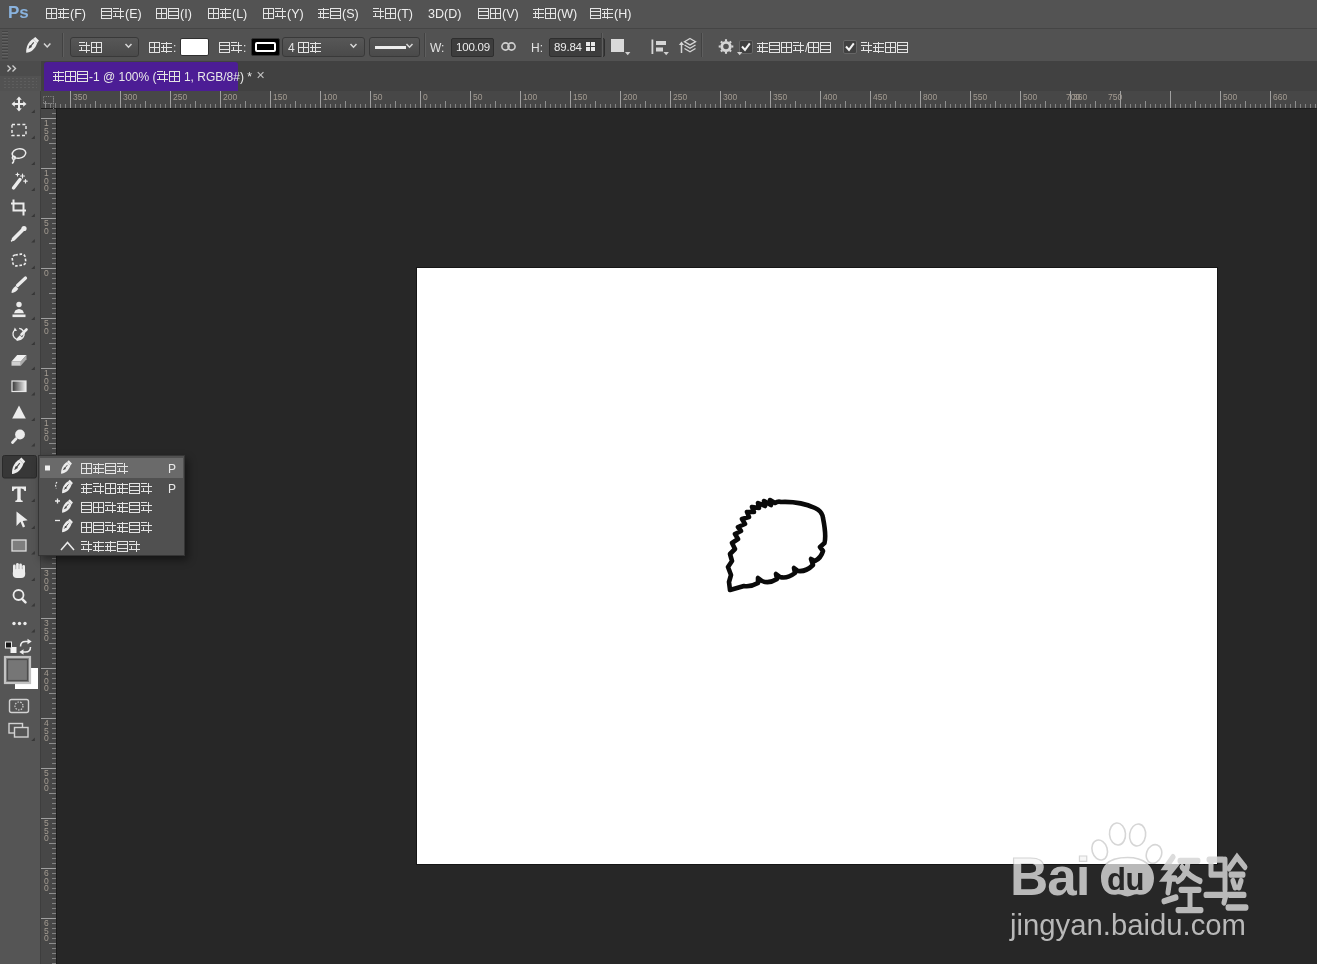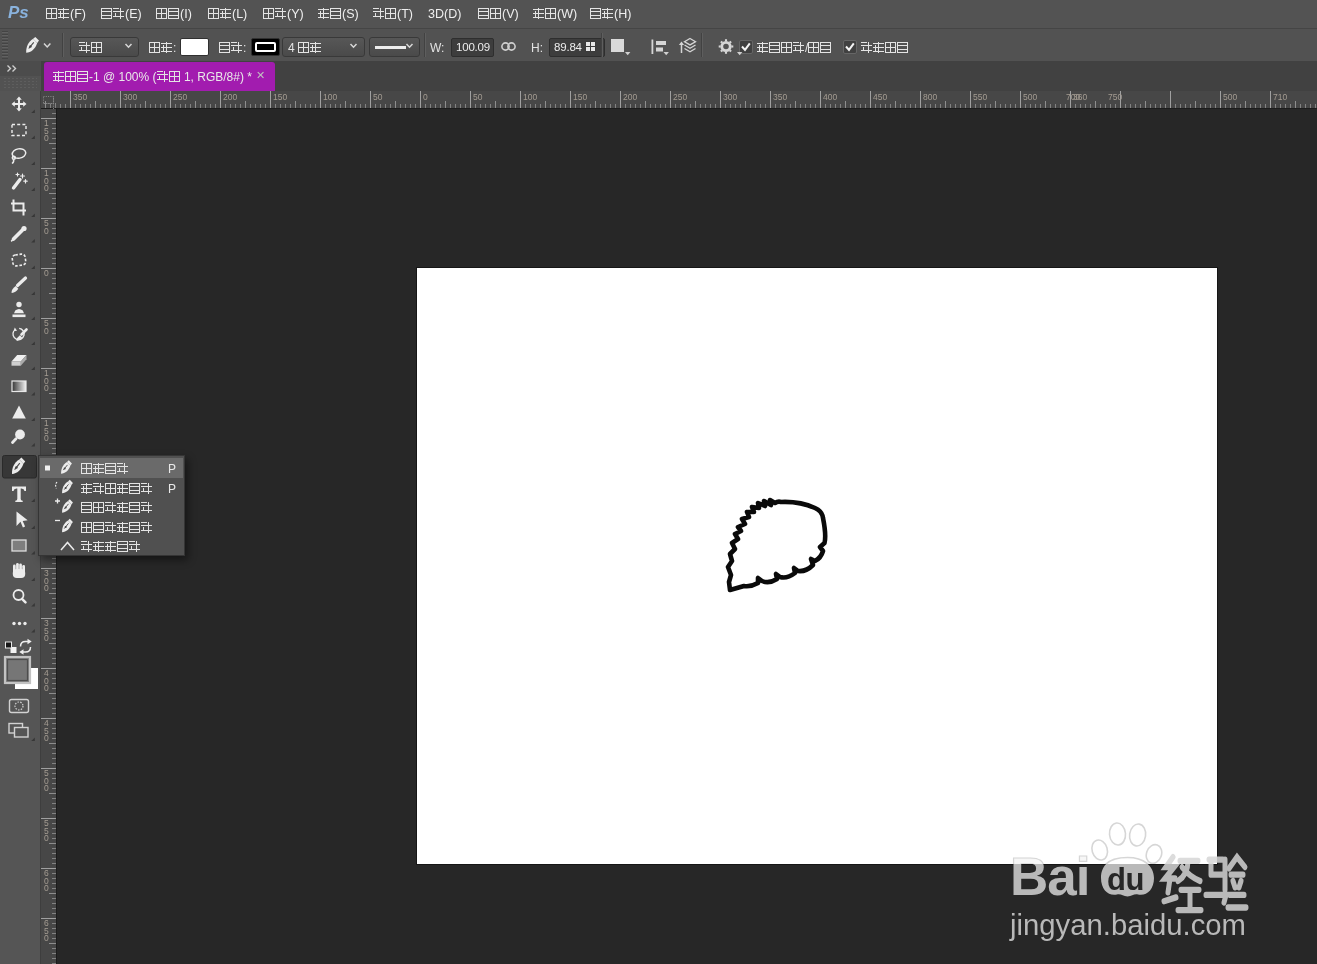--- a/index.html
+++ b/index.html
@@ -35,21 +35,21 @@
 .kinv{background-color:#e8e8e8;background-image:
  linear-gradient(#3a3a3a,#3a3a3a),linear-gradient(#3a3a3a,#3a3a3a),
  linear-gradient(#3a3a3a,#3a3a3a),linear-gradient(#3a3a3a,#3a3a3a),
  linear-gradient(#3a3a3a,#3a3a3a),linear-gradient(#3a3a3a,#3a3a3a);
  background-position:0 0,0 10px,0 0,10px 0,0 5px,5px 0;
  background-size:11px 1px,11px 1px,1px 11px,1px 11px,11px 1px,1px 11px;}
 
 #menubar{left:0;top:0;width:1317px;height:28px;background:#535353;}
 #optbar{left:0;top:28px;width:1317px;height:33px;background:#525252;border-top:1px solid #454545;box-sizing:border-box;}
 #tabbar{left:0;top:61px;width:1317px;height:30px;background:#414141;}
-#tab{left:44px;top:1px;width:231px;height:29px;background:#a21caf;border-radius:3px 3px 0 0;position:absolute;}
+#tab{left:44px;top:1px;width:194px;height:29px;background:#4c1d95;border-radius:3px 3px 0 0;position:absolute;}
 #toolcol{left:0;top:91px;width:41px;height:873px;background:#555555;border-right:1px solid #3e3e3e;box-sizing:border-box;}
 #blk1{left:0;top:61px;width:41px;height:15px;background:#4c4c4c;}
 #blk2{left:0;top:76px;width:41px;height:15px;background:#525252;
  background-image:repeating-linear-gradient(to right,transparent 0 2px,#525252 2px 4px),repeating-linear-gradient(to bottom,#5e5e5e 0 1px,transparent 1px 3px);
  background-size:33px 11px,33px 11px;background-position:4px 2px,4px 2px;background-repeat:no-repeat,no-repeat;}
 #hruler{left:41px;top:91px;width:1276px;height:18px;background-color:#474747;
  background-image:
   repeating-linear-gradient(to right,#a0a0a0 0 1px,transparent 1px 50px),
   repeating-linear-gradient(to right,#8d8d8d 0 1px,transparent 1px 25px),
   repeating-linear-gradient(to right,#828282 0 1px,transparent 1px 5px);
@@ -64,21 +64,21 @@
   repeating-linear-gradient(to bottom,#828282 0 1px,transparent 1px 5px);
  background-repeat:repeat-y;
  background-position:0 9px,100% 9px,100% 4px;
  background-size:16px 50px,7px 25px,4px 5px;
  border-right:1px solid #1c1c1c;box-sizing:border-box;}
 .hlab{position:absolute;top:92px;font-size:8.5px;color:#a49c92;letter-spacing:0px;}
 .vlab{position:absolute;left:44px;font-size:8.5px;color:#a49c92;line-height:7.5px;width:8px;text-align:left;}
 #canvas{left:417px;top:268px;width:800px;height:596px;background:#fff;box-shadow:0 0 0 1px #161616;}
 
 .mi{position:absolute;top:7px;font-size:12.5px;color:#efefef;white-space:nowrap;}
-#pslogo{position:absolute;left:8px;top:3px;font-size:17px;font-weight:bold;color:#8ab3de;letter-spacing:0px;font-style:italic;}
+#pslogo{position:absolute;left:8px;top:3px;font-size:17px;font-weight:bold;color:#8ab3de;letter-spacing:0px;}
 
 .lbl{position:absolute;font-size:12px;color:#e2e2e2;white-space:nowrap;}
 .combo{position:absolute;height:20px;background:linear-gradient(#575757,#4a4a4a);border:1px solid #393939;border-radius:3px;box-sizing:border-box;}
 .inp{position:absolute;height:19px;background:#3d3d3d;border:1px solid #2e2e2e;border-radius:2px;box-sizing:border-box;color:#ececec;font-size:11.5px;letter-spacing:-0.2px;line-height:17px;padding-left:4px;overflow:hidden;white-space:nowrap;}
 .vsep{position:absolute;top:33px;width:1px;height:24px;background:#424242;border-right:1px solid #5e5e5e;}
 .cbx{position:absolute;top:40px;width:14px;height:14px;background:#404040;border:1px solid #666;border-radius:2px;box-sizing:border-box;}
 #grip{left:2px;top:31px;width:6px;height:28px;position:absolute;
  background-image:repeating-linear-gradient(to bottom,#444 0 1px,#616161 1px 2px,transparent 2px 3px);}
 
 #popup{left:38px;top:455px;width:147px;height:101px;background:#505050;border:1px solid #353535;box-sizing:border-box;box-shadow:3px 4px 8px rgba(0,0,0,.45);}
@@ -125,21 +125,21 @@
       <span class="hlab" style="left:773px">350</span>
       <span class="hlab" style="left:823px">400</span>
       <span class="hlab" style="left:873px">450</span>
       <span class="hlab" style="left:923px">800</span>
       <span class="hlab" style="left:973px">550</span>
       <span class="hlab" style="left:1023px">500</span>
       <span class="hlab" style="left:1073px">360</span>
       <span class="hlab" style="left:1066px">700</span>
       <span class="hlab" style="left:1108px">750</span>
       <span class="hlab" style="left:1223px">500</span>
-      <span class="hlab" style="left:1273px">710</span>
+      <span class="hlab" style="left:1273px">660</span>
   </div>
   <div id="vlabs">
     <span class="vlab" style="top:120px">1<br>5<br>0</span>
       <span class="vlab" style="top:170px">1<br>0<br>0</span>
       <span class="vlab" style="top:220px">5<br>0</span>
       <span class="vlab" style="top:270px">0</span>
       <span class="vlab" style="top:320px">5<br>0</span>
       <span class="vlab" style="top:370px">1<br>0<br>0</span>
       <span class="vlab" style="top:420px">1<br>5<br>0</span>
       <span class="vlab" style="top:470px">2<br>0<br>0</span>

